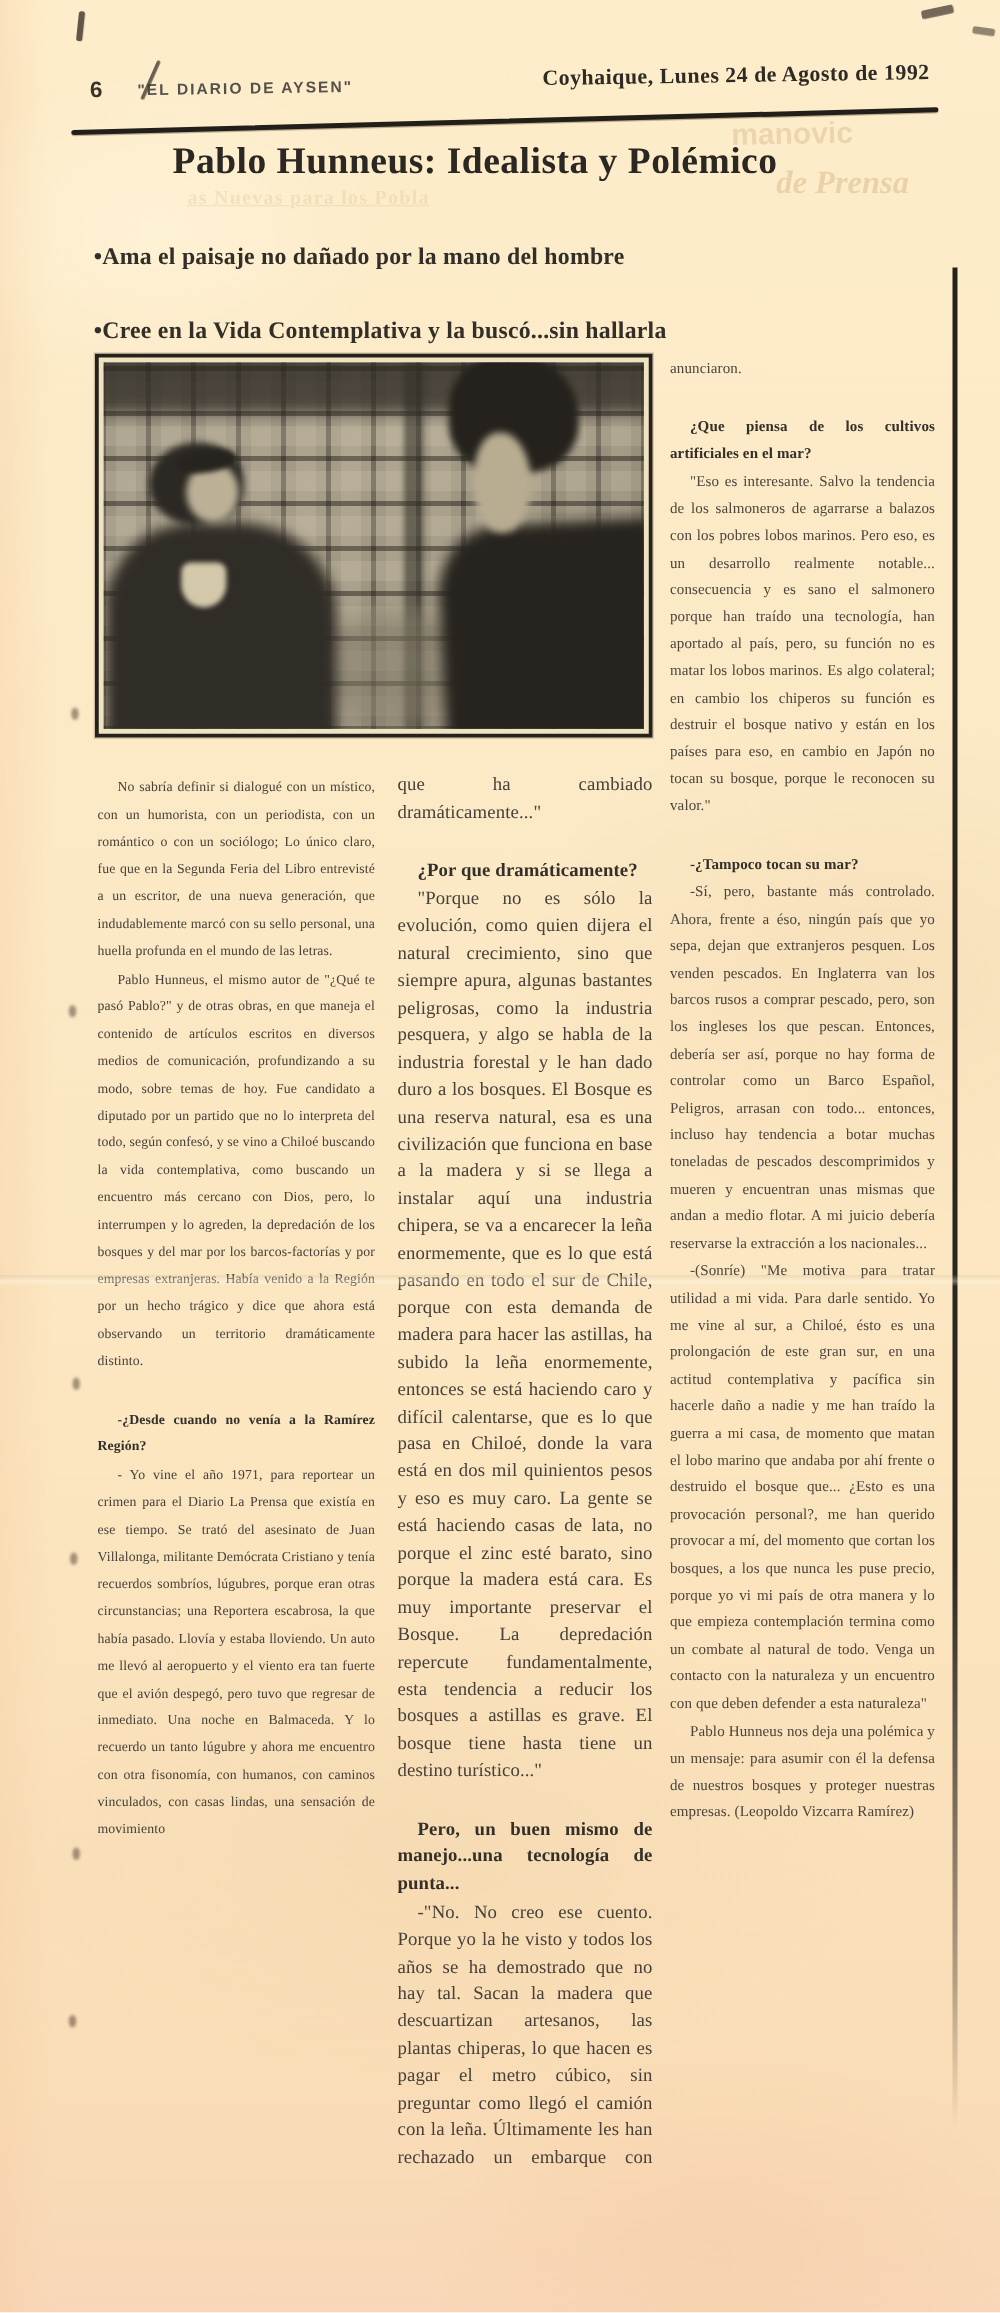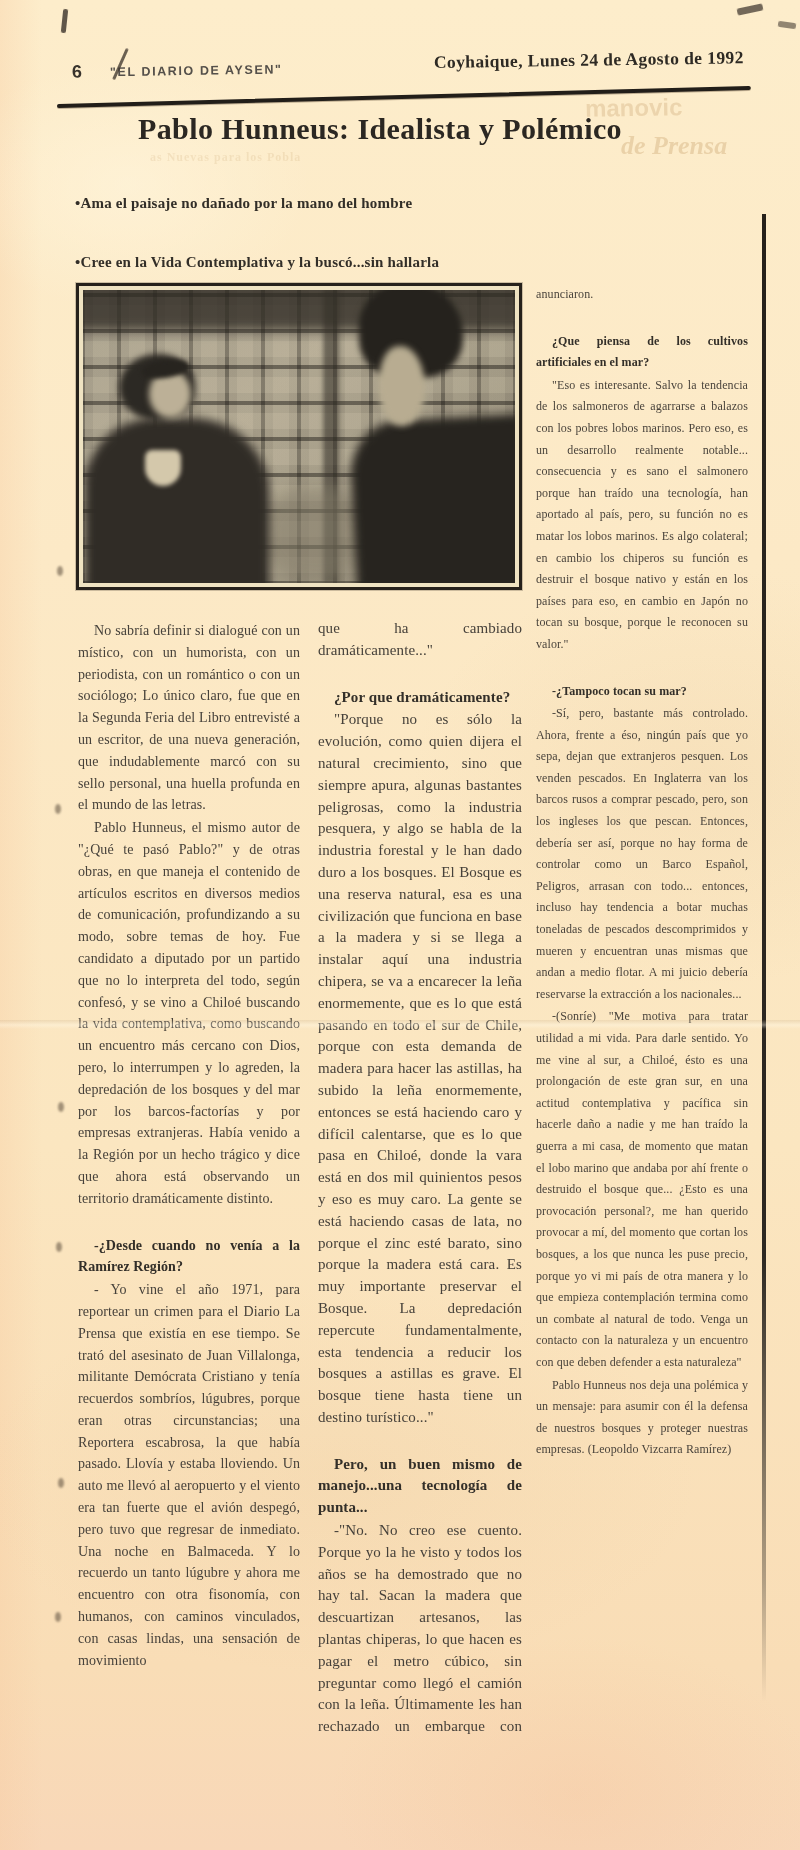--- a/index.html
+++ b/index.html
@@ -25,21 +25,21 @@
   .mast{position:absolute; left:52px; top:10px; font-family:"Liberation Sans",sans-serif;
        font-weight:bold; font-size:12.5px; letter-spacing:1.6px; color:#55504a;}
   .dateline{position:absolute; right:6px; top:2px; font-weight:bold; font-size:17.5px;
        letter-spacing:.4px; color:#2e2a24;}
   .hrule{position:absolute; left:57px; top:104px; width:694px; height:4px; background:#221e19;
        transform:rotate(-1.5deg); transform-origin:left center; border-radius:2px;
        box-shadow:0 1px 0 rgba(80,60,40,.35);}
   .headline{position:absolute; left:0; top:112px; width:760px; margin:0; text-align:center;
        font-size:30px; font-weight:bold; color:#2b2722; letter-spacing:.4px;
        filter:blur(.3px); }
-  .subhead{position:absolute; left:75px; font-weight:bold; font-size:15px; color:#322e28;
+  .subhead{position:absolute; left:75px; font-weight:bold; font-size:19px; color:#322e28;
        letter-spacing:.2px; filter:blur(.35px);}
   .s1{top:195px;} .s2{top:254px;font-family:Liberation Serif, serif;}
   
   .photo-frame{position:absolute; left:76px; top:283px; width:432px; height:293px;
        border:3px solid #26211b; padding:4px; background:#efe3c2;
        box-shadow:0 0 0 1px rgba(60,50,40,.25);}
   .photo{position:relative; width:100%; height:100%; overflow:hidden;
        background:
          repeating-linear-gradient(0deg, rgba(40,37,30,.55) 0 2px, rgba(150,143,124,.18) 2px 10px,
             rgba(196,188,164,.26) 10px 26px, rgba(150,143,124,.18) 26px 34px, rgba(40,37,30,.55) 34px 36px),
@@ -60,32 +60,32 @@
   .m-hair{left:276px; top:-8px; width:104px; height:96px; background:#1f1c17; border-radius:46% 54% 40% 40%; filter:blur(3px);}
   .m-face{left:296px; top:56px; width:46px; height:80px; background:#b3a98f; border-radius:45% 55% 50% 50%; filter:blur(3px);}
   .m-body{left:270px; top:128px; width:175px; height:180px; background:#211e19; border-radius:30% 0 0 0; filter:blur(5px); transform:rotate(-3deg);}
   
   .col{position:absolute; overflow:hidden; text-align:justify; color:#46413a;
        filter:blur(.38px); letter-spacing:.1px;}
   .col p{margin:0 0 1px 0; text-indent:16px;}
   .col p.noindent{text-indent:0;}
   .col p.q{font-weight:bold; color:#332f29;margin-top:25px;}
   .col p.frag{text-indent:0; margin-bottom:2px;}
-  .col1{left:78px;  top:620px; width:222px; height:1118px; font-size:14px;  line-height:21.8px;}
+  .col1{left:78px;  top:620px; width:222px; height:1118px; font-size:11px;  line-height:21.8px;}
   .col2{left:318px; top:618px; width:204px; height:1120px; font-size:15px;  line-height:21.8px;}
   .col3{left:536px; top:284px; width:212px; height:1454px; font-size:12px; line-height:21.6px; color:#4a443c;}
   
   .vrule{position:absolute; left:762px; top:214px; width:4px; height:1488px;
        background:linear-gradient(180deg,#26211b 0%, #2d2822 70%, rgba(45,40,34,.35) 92%, transparent 100%);}
   .crease{position:absolute; left:0; top:1020px; width:800px; height:9px;
        background:linear-gradient(180deg, rgba(123,95,58,.10), rgba(255,249,232,.38) 55%, transparent); pointer-events:none;}
   .ghost{position:absolute; color:#bf945c; pointer-events:none; font-weight:bold;}
   .g1{left:585px; top:94px;  font-size:24px; opacity:.26; transform:rotate(-1deg); font-family:"Liberation Sans",sans-serif;}
   .g2{left:601px; top:131px; font-size:26px; opacity:.30; font-style:italic;margin-left:20px;}
-  .g3{left:150px; top:150px; font-size:12px; opacity:.16; letter-spacing:1px;}
+  .g3{left:150px; top:150px; font-size:16px; opacity:.16; letter-spacing:1px;text-decoration:underline;}
   .ink{position:absolute; background:#3a3129; border-radius:2px; filter:blur(.6px);}
   .ink.k1{left:62px;  top:9px;  width:5px;  height:24px; transform:rotate(6deg); opacity:.8;}
   .ink.k2{left:119px; top:47px; width:3px;  height:34px; transform:rotate(24deg); opacity:.75;}
   .ink.k3{left:737px; top:6px;  width:26px; height:7px;  transform:rotate(-12deg); opacity:.7;}
   .ink.k4{left:778px; top:22px; width:18px; height:6px;  transform:rotate(8deg);  opacity:.55;}
   .speck{position:absolute; width:6px; height:10px; background:#5a4c3c; border-radius:50%;
        filter:blur(1.2px); opacity:.55;}
   .sp1{left:57px; top:566px;} .sp2{left:55px; top:804px;} .sp3{left:58px; top:1102px;}
   .sp4{left:56px; top:1242px;} .sp5{left:58px; top:1478px;} .sp6{left:55px; top:1612px;}
 </style>

